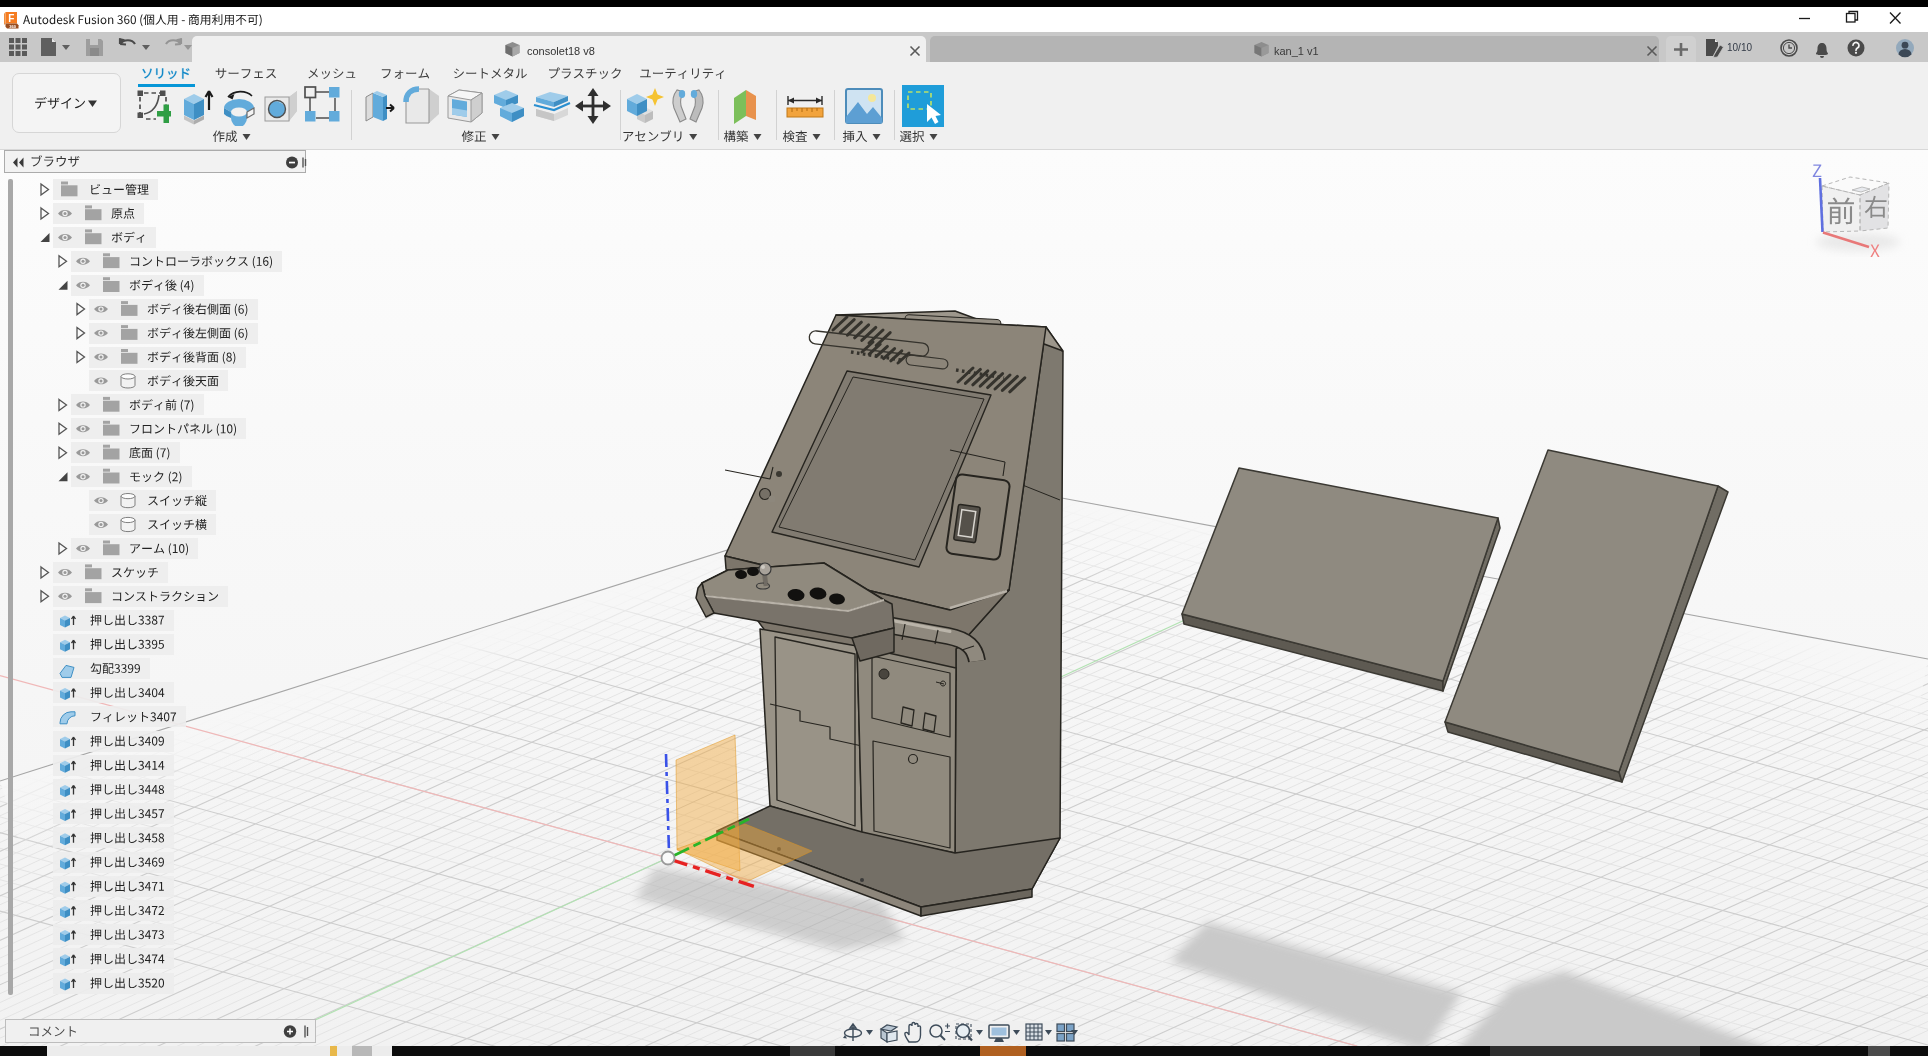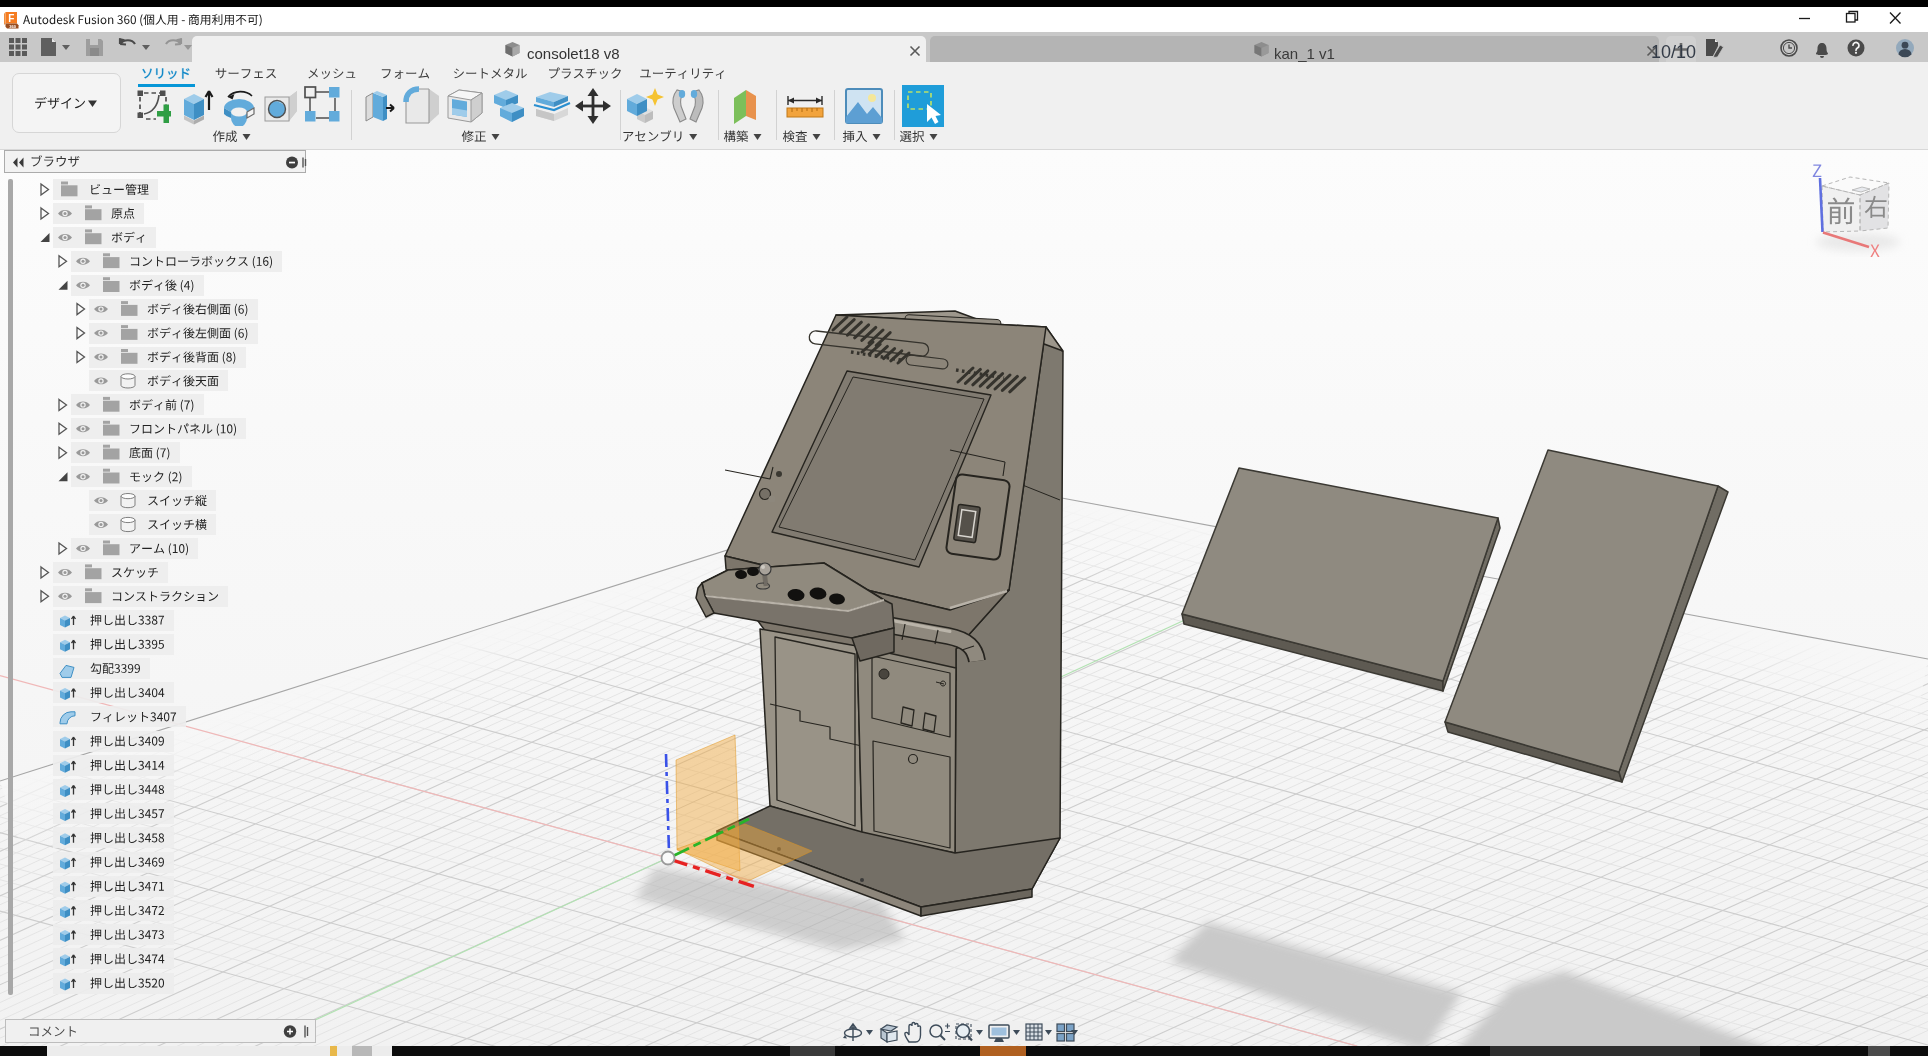--- a/index.html
+++ b/index.html
@@ -14,21 +14,21 @@
 #solunder{left:138px;top:84px;width:57px;height:3px;background:#0696d7;z-index:50}
 #viewport{left:0;top:150px;width:1928px;height:896px;background:linear-gradient(#fcfcfc,#f2f2f2);z-index:1}
 #taskbar{left:0;top:1046px;width:1928px;height:10px;background:#0c0c0c;z-index:70}
 .tseg{position:absolute;top:0;height:10px}
 .sep{position:absolute;top:90px;width:1px;height:50px;background:#d2d2d2;z-index:50}
 #browserhdr{left:4px;top:150px;width:302px;height:23px;background:#f2f2f2;border:1px solid #ababab;z-index:55}
 #commentbox{left:5px;top:1019px;width:311px;height:24px;background:#f0f0f0;border:1px solid #bdbdbd;z-index:55}
 #navbar{left:841px;top:1021px;width:237px;height:23px;background:rgba(240,240,240,.92);border-radius:3px;z-index:55}
 .rowbg{position:absolute;background:rgba(237,237,237,.92);z-index:52}
 #scrollbar{left:8px;top:179px;width:5px;height:816px;background:#a8a8a8;border-radius:2px;z-index:55}
-.tablbl{position:absolute;font-size:15px;color:#333;z-index:52}
+.tablbl{position:absolute;font-size:11px;color:#333;z-index:52}
 </style></head><body>
 <div class="abs" id="topblack"></div>
 <div class="abs" id="titlebar">
 <svg class="abs" style="left:3px;top:4px" width="17" height="19" viewBox="0 0 17 19">
       <path d="M2.5 1 L14 1 L14 12.5 L2.5 12.5 Z" fill="#f57c21"></path>
       <path d="M2.5 1 L1 2.8 L1 14 L2.5 12.5 Z" fill="#ef8d3e"></path>
       <path d="M2.5 12.5 L14 12.5 L15.5 14.3 L15.5 17.5 L4 17.5 L2.5 15.8 Z" fill="#9a4d1f"></path>
       <text x="8.2" y="10.6" font-size="10" font-weight="bold" fill="#fff" text-anchor="middle" font-family="Liberation Sans">F</text>
       <text x="9.7" y="16.9" font-size="4" font-weight="bold" fill="#fff" text-anchor="middle" font-family="Liberation Sans">360</text>
     </svg>
@@ -94,21 +94,21 @@
   </svg>
 <div class="abs" id="tabplus"></div>
 <svg class="abs" style="left:1672px;top:42px;z-index:52" width="18" height="16" viewBox="0 0 18 16">
     <path d="M9 1 V14 M2 7.5 H16" stroke="#6a6a6a" stroke-width="2.6"></path>
   </svg>
 <svg class="abs" style="left:1705px;top:38px;z-index:52" width="50" height="20" viewBox="0 0 50 20">
     <path d="M1 1 L10 1 L13 4 L13 8 L8 18 L1 18 Z" fill="#4a4a4a"></path>
     <path d="M10 1 L10 4 L13 4 Z" fill="#fff" opacity="0.9"></path>
     <path d="M9 17 L15 7 L18.5 9 L12.5 19 L8.5 19.5 Z" fill="#4a4a4a" stroke="#c8c8c8" stroke-width="0.8"></path>
   </svg>
-<div class="tablbl" style="left:1651px;top:42px;color:#333b47;font-size:18px">10/10</div>
+<div class="tablbl" style="left:1727px;top:42px;color:#333b47;font-size:10px">10/10</div>
 <svg class="abs" style="left:1780px;top:39px;z-index:52" width="150" height="20" viewBox="0 0 150 20">
 <circle cx="9" cy="9" r="8" fill="none" stroke="#4a4a4a" stroke-width="1.6"></circle>
     <circle cx="9" cy="9" r="5.6" fill="none" stroke="#4a4a4a" stroke-width="1"></circle>
     <path d="M9 5.5 V9 H12" stroke="#4a4a4a" stroke-width="1.4" fill="none"></path>
 <path d="M42 16 c-3.5 0 -6 0 -6 -1.5 c0 -1 1.5 -0.8 1.5 -5 c0 -3.5 2 -5.5 4.5 -5.5 c2.5 0 4.5 2 4.5 5.5 c0 4.2 1.5 4 1.5 5 c0 1.5 -2.5 1.5 -6 1.5 z" fill="#4a4a4a"></path>
     <path d="M40 17 a2 2 0 0 0 4 0 z" fill="#4a4a4a"></path>
 <circle cx="76" cy="9" r="8.5" fill="#4a4a4a"></circle>
     <path d="M73 6.2 a3 3 0 1 1 4.4 2.9 c-1 .6 -1.4 1 -1.4 2.2" fill="none" stroke="#f2f2f2" stroke-width="1.7" stroke-linecap="round"></path>
     <circle cx="76" cy="13.8" r="1.1" fill="#f2f2f2"></circle>
 <circle cx="125" cy="9" r="9" fill="#93a9bc"></circle>

